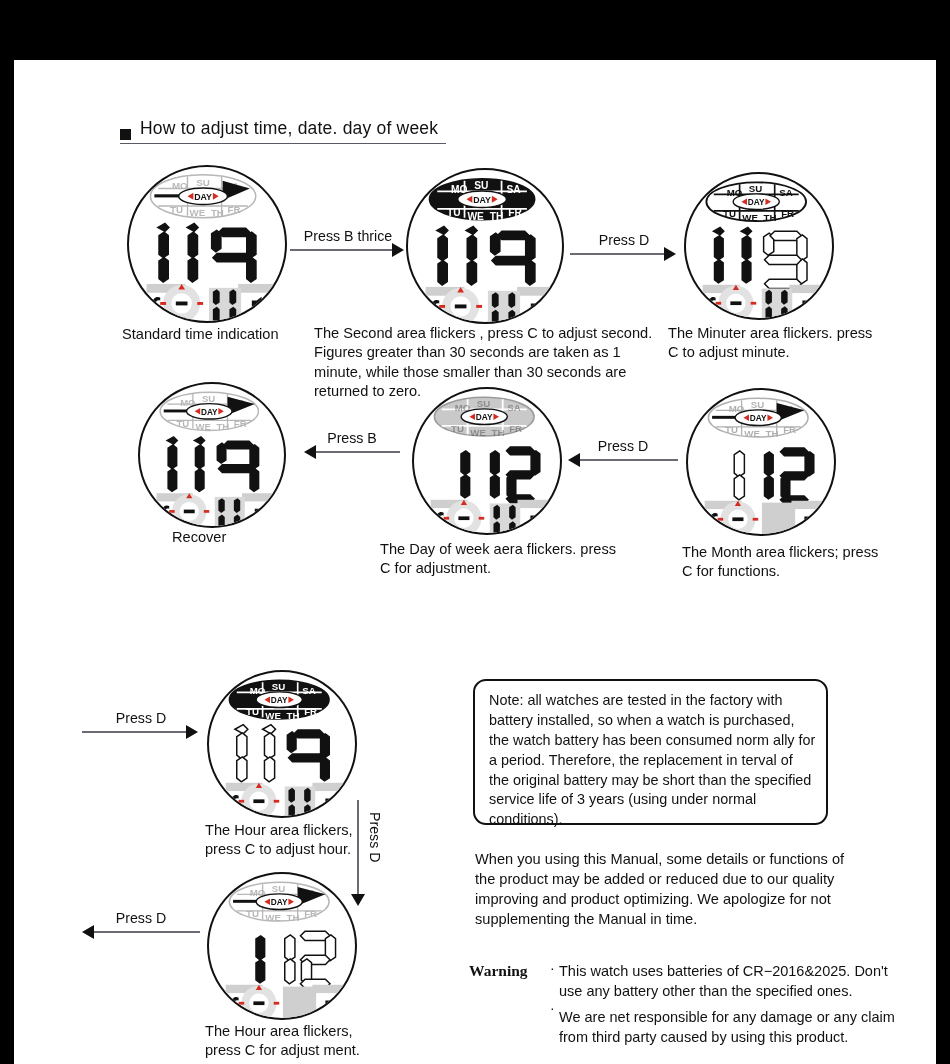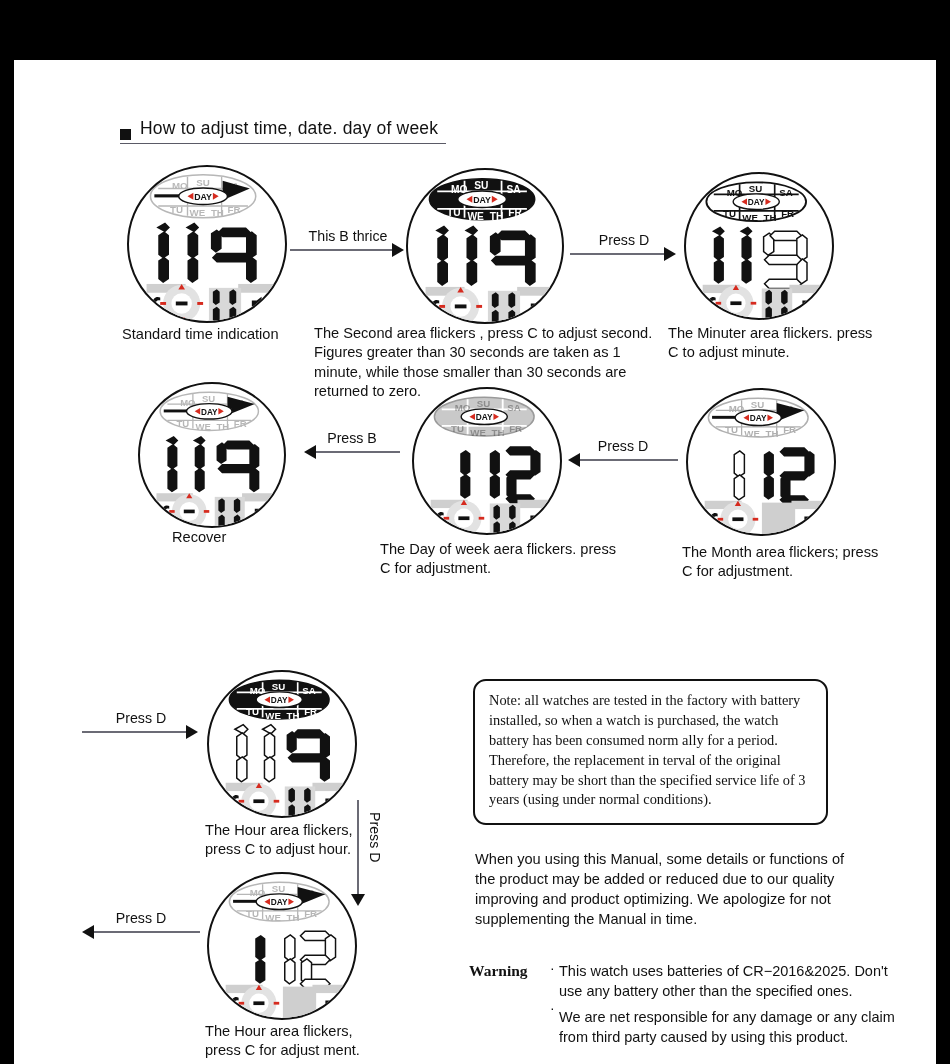--- a/index.html
+++ b/index.html
@@ -87,21 +87,21 @@
 
   
   #note-box {
     position:absolute; left:459px; top:619px;
     width:355px; height:146px;
     border:2px solid #111; border-radius:13px;
     background:#fff;
   }
   #note-text {
     position:absolute; left:14px; top:10px; right:10px;
-    font-size:14.4px; line-height:1.38; color:#111;font-family:Liberation Serif, serif;
+    font-size:14.4px; line-height:1.38; color:#111;
   }
   #manual-note {
     position:absolute; left:461px; top:790px; width:392px;
     font-size:14.6px; line-height:1.36; color:#111;
   }
 
   
   #warning-block { position:absolute; left:455px; top:900px; width:430px; }
   #warning-label {
     position:absolute; left:0; top:2px;
@@ -177,21 +177,21 @@
         </g>
 
         <path d="M126 137 l5 0 l5 -4 l0 14 l-5 -4 l-5 0 z" fill="#111"></path>
         <path d="M138 135 q3 5 0 10" stroke="#111" stroke-width="1.4" fill="none"></path>
       </svg>
     </div>
   </div>
   <div class="caption" style="left:108px;top:265px;width:180px;">Standard time indication</div>
 
   <div class="arrow-h right" style="left:276px;top:168px;width:116px;height:30px;">
-    <div class="lbl">This B thrice</div>
+    <div class="lbl">Press B thrice</div>
     <div class="shaft" style="width:104px;"></div>
     <div class="head" style="left:102px;"></div>
   </div>
 
   <div class="watch" style="left:392px;top:108px;width:158px;height:156px;">
     <div class="dial">
       <svg class="svgdial" viewBox="0 0 158 156">
 
         <g>
           <ellipse cx="76" cy="30" rx="54" ry="21" fill="#111" stroke="#111" stroke-width="1.6"></ellipse>
@@ -334,21 +334,21 @@
         <path d="M54 160 l3.4 -5.6 l-6.8 0 z" fill="#d62b1f"></path>
         <rect x="32" y="138.5" width="6" height="3" fill="#d62b1f"></rect>
         <rect x="70" y="138.5" width="6" height="3" fill="#d62b1f"></rect>
         <path d="M24 140 c0 -5 4 -8 8 -6 l0 3 c-3 -1 -5 1 -5 4 c0 3 2 5 5 4 l0 3 c-4 2 -8 -3 -8 -8 z" fill="#111"></path>
         <rect x="80" y="122" width="36" height="36" fill="#cfcfcf"></rect>
         <path d="M126 137 l5 0 l5 -4 l0 14 l-5 -4 l-5 0 z" fill="#111"></path>
         <path d="M138 135 q3 5 0 10" stroke="#111" stroke-width="1.4" fill="none"></path>
       </svg>
     </div>
   </div>
-  <div class="caption" style="left:668px;top:483px;width:210px;">The Month area flickers; press C for adjustment.</div>
+  <div class="caption" style="left:668px;top:483px;width:210px;">The Month area flickers; press C for functions.</div>
 
   <div class="arrow-h left" style="left:554px;top:378px;width:110px;height:30px;">
     <div class="lbl">Press D</div>
     <div class="shaft" style="left:10px;width:100px;"></div>
     <div class="head" style="left:0px;"></div>
   </div>
 
   <div class="watch" style="left:398px;top:327px;width:150px;height:148px;">
     <div class="dial">
       <svg class="svgdial" viewBox="0 0 158 156">

